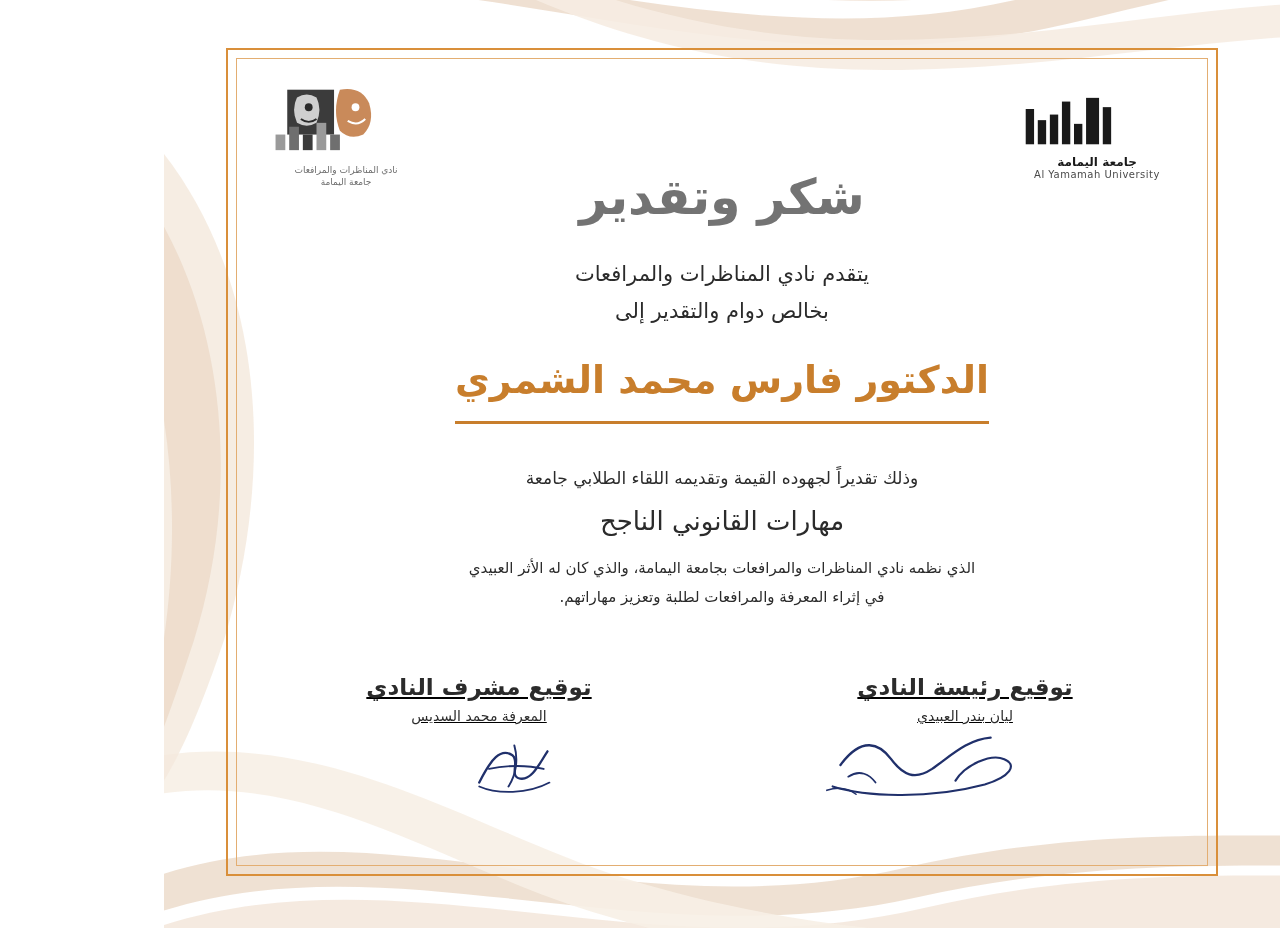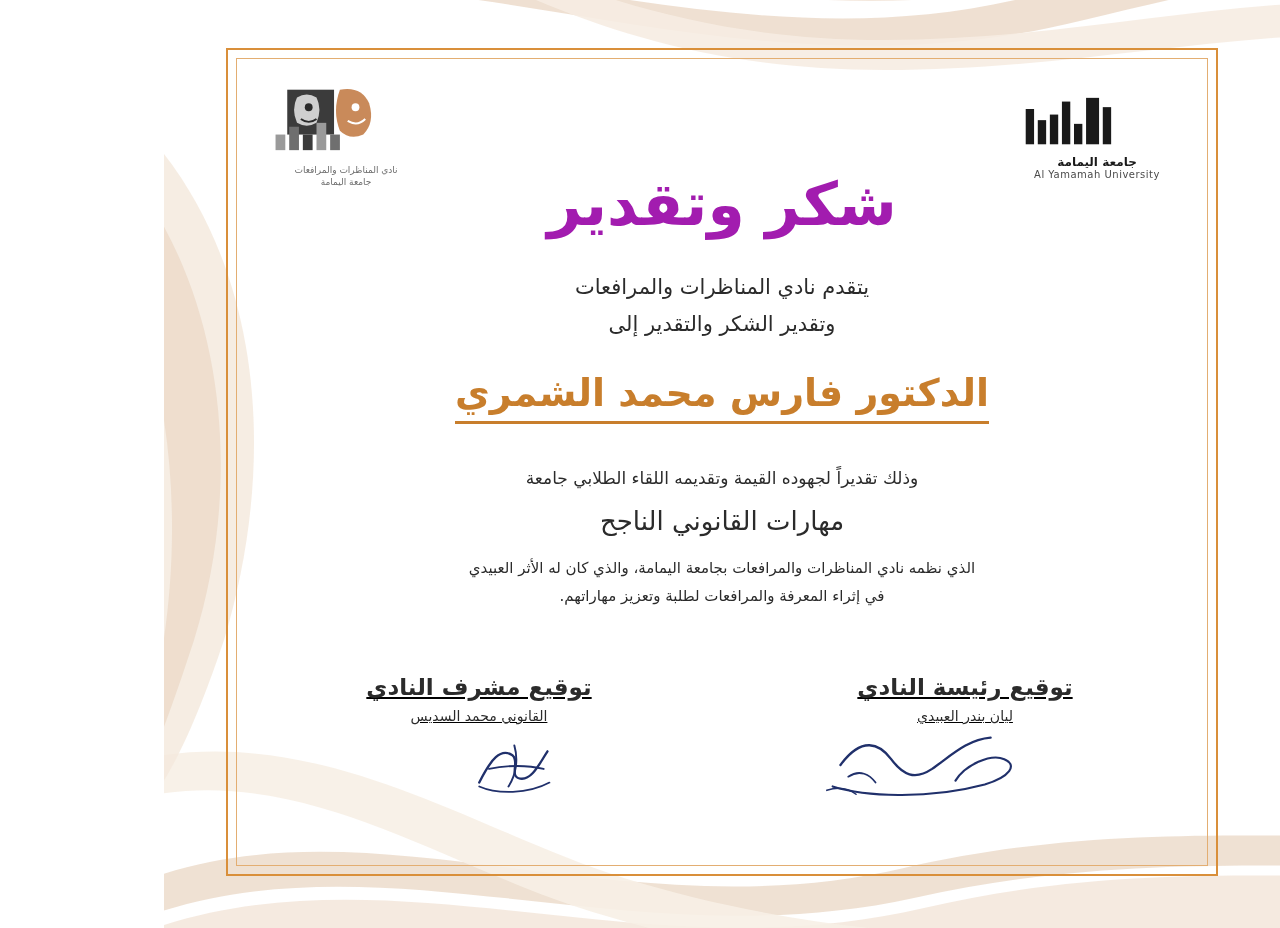--- a/index.html
+++ b/index.html
@@ -120,43 +120,43 @@
   .content {
     position: absolute;
     top: 170px;
     left: 140px;
     right: 140px;
     text-align: center;
     direction: rtl;
   }
 
   .title {
-    font-size: 60px;
-    font-weight: bold;
-    color: #a21caf;
+    font-size: 49px;
+    font-weight: bold;
+    color: #737373;
     letter-spacing: 1px;
     line-height: 1.15;
     margin-bottom: 30px;
   }
 
   .intro-line {
     font-size: 21px;
     color: #2b2b2b;
     line-height: 1.75;
   }
 
   .recipient {
     margin-top: 26px;
     margin-bottom: 26px;
     font-size: 38px;
     font-weight: bold;
     color: #c87e2c;
     display: inline-block;
     border-bottom: 3px solid #c87e2c;
-    padding-bottom: 3px;
+    padding-bottom: 16px;
     line-height: 1.3;
   }
 
   .reason {
     font-size: 17px;
     color: #2b2b2b;
     margin-top: 18px;
   }
 
   .event-title {
@@ -273,41 +273,41 @@
     </svg>
     <div class="uni-ar">جامعة اليمامة</div>
     <div class="uni-en">Al Yamamah University</div>
   </div>
 
   <div class="content">
     <div class="title">شكر وتقدير</div>
 
     <div class="intro-line">
       <div>يتقدم نادي المناظرات والمرافعات</div>
-      <div>وتقدير الشكر والتقدير إلى</div>
+      <div>بخالص دوام والتقدير إلى</div>
     </div>
 
     <div class="recipient">الدكتور فارس محمد الشمري</div>
 
     <div class="reason">وذلك تقديراً لجهوده القيمة وتقديمه اللقاء الطلابي جامعة</div>
 
     <div class="event-title">مهارات القانوني الناجح</div>
 
     <div class="detail">
       <div>الذي نظمه نادي المناظرات والمرافعات بجامعة اليمامة، والذي كان له الأثر العبيدي</div>
       <div>في إثراء المعرفة والمرافعات لطلبة وتعزيز مهاراتهم.</div>
     </div>
 
   </div>
 
   <div class="signatures">
 
     <div class="sig-block">
       <div class="sig-role">توقيع مشرف النادي</div>
-      <div class="sig-name">القانوني محمد السديس</div>
+      <div class="sig-name">المعرفة محمد السديس</div>
       <svg class="sig-mark" viewBox="0 0 300 80">
         <path d="M150,58 C162,34 172,22 184,30 C192,36 180,52 192,54 C204,56 212,38 220,26" stroke="#20306b" stroke-width="2.4" fill="none" stroke-linecap="round"></path>
         <path d="M160,44 C178,40 200,40 216,44" stroke="#20306b" stroke-width="2" fill="none" stroke-linecap="round"></path>
         <path d="M186,20 C190,34 188,50 180,62" stroke="#20306b" stroke-width="2" fill="none" stroke-linecap="round"></path>
         <path d="M150,62 C168,70 200,70 222,58" stroke="#20306b" stroke-width="1.8" fill="none" stroke-linecap="round"></path>
       </svg>
     </div>
 
     <div class="sig-block">
       <div class="sig-role">توقيع رئيسة النادي</div>

